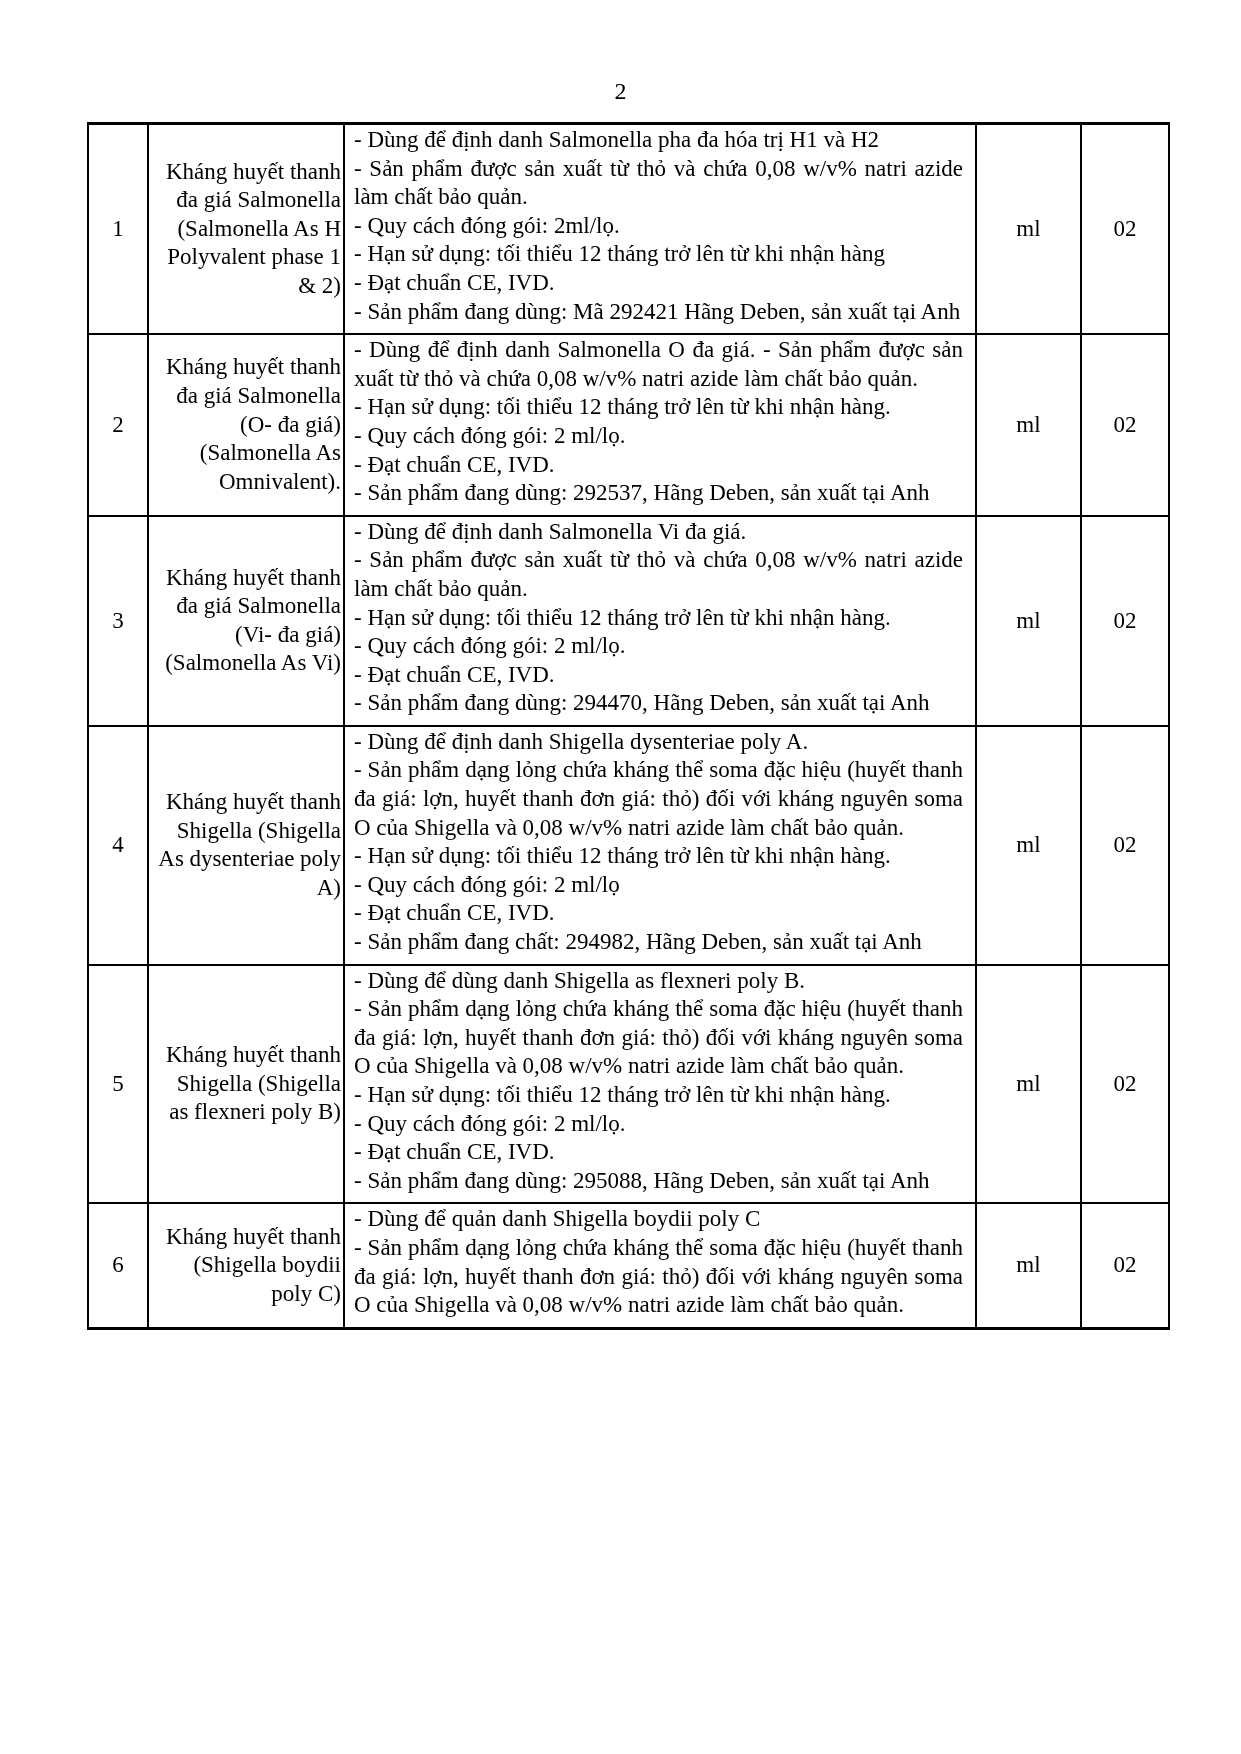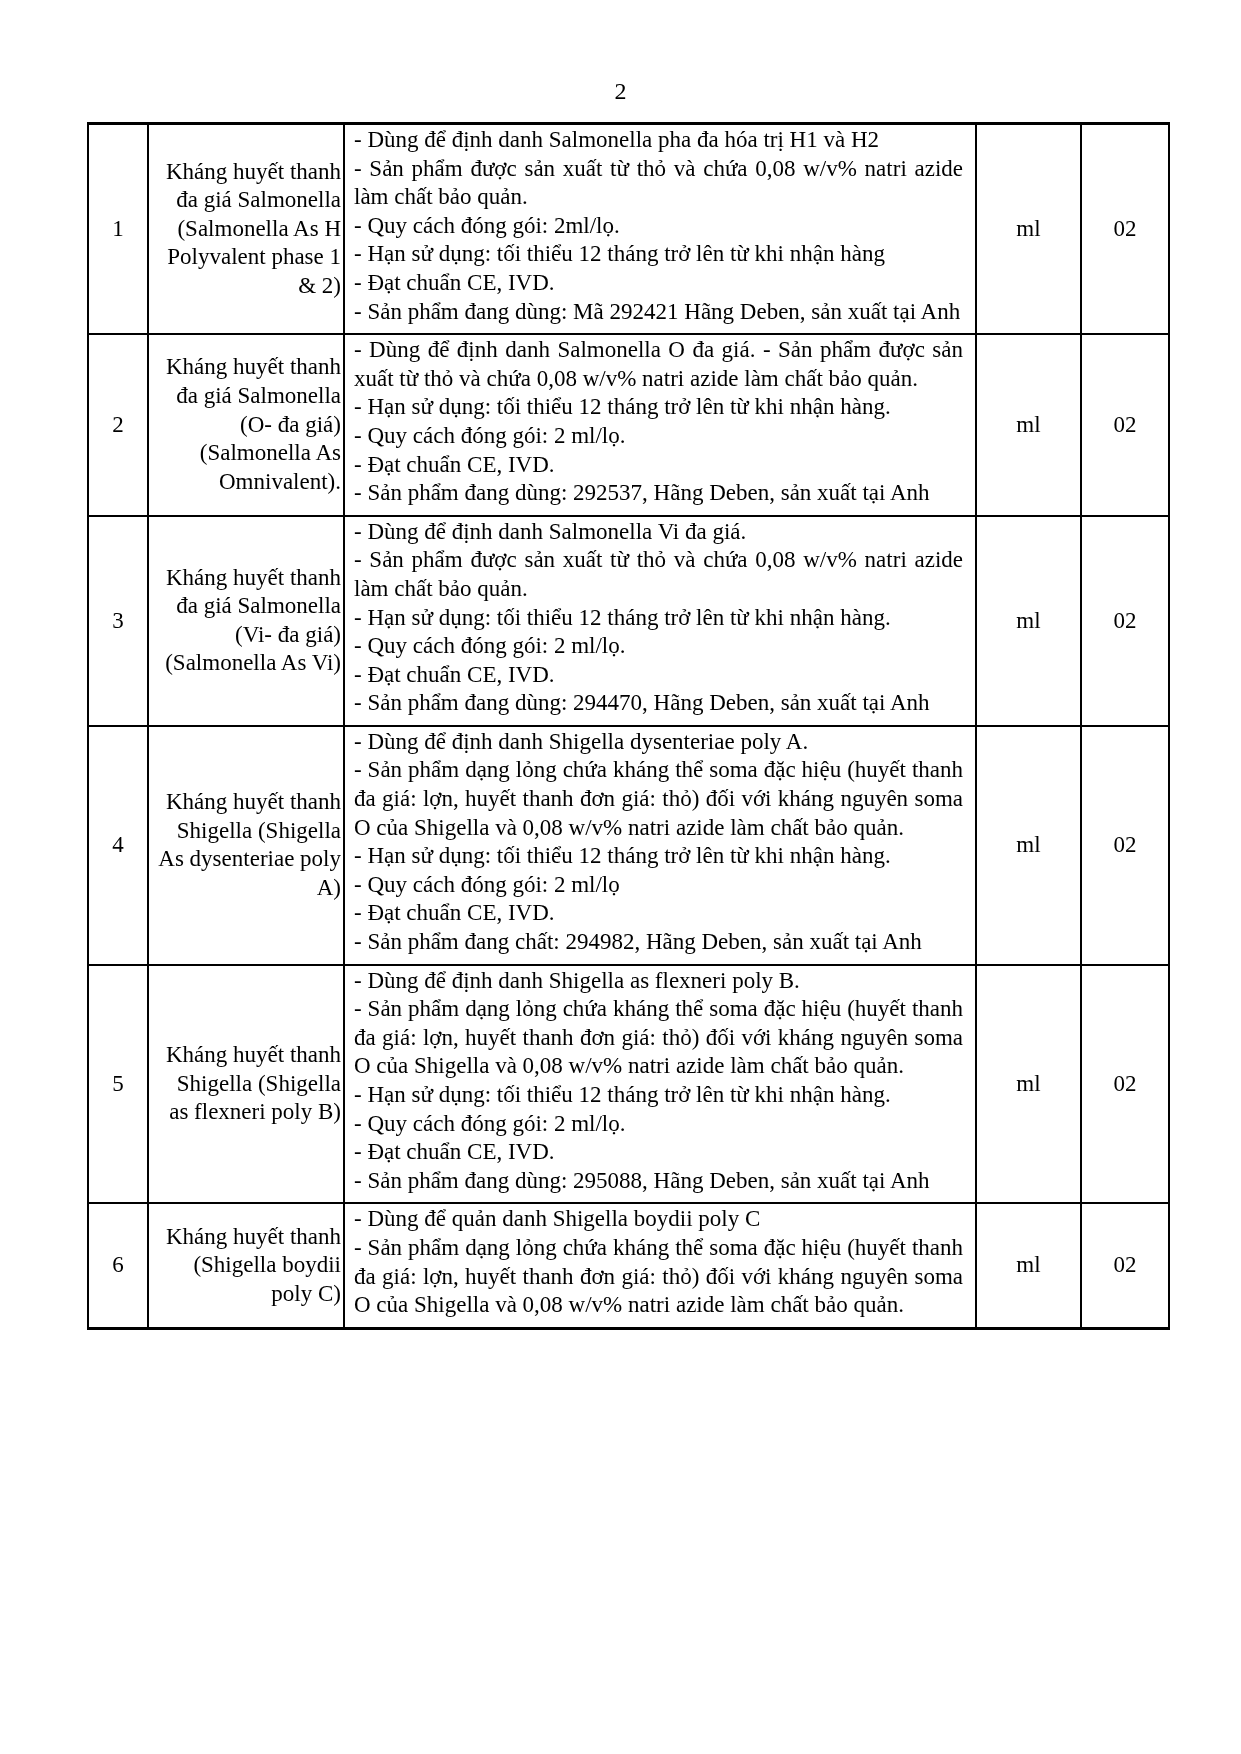--- a/index.html
+++ b/index.html
@@ -139,21 +139,21 @@
       <div class="spec">- Sản phẩm đang chất: 294982, Hãng Deben, sản xuất tại Anh</div>
     </td>
     <td class="c-unit">ml</td>
     <td class="c-qty">02</td>
   </tr>
 
   <tr>
     <td class="c-tt">5</td>
     <td class="c-name">Kháng huyết thanh Shigella (Shigella as flexneri poly B)</td>
     <td class="c-specs">
-      <div class="spec">- Dùng để định danh Shigella as flexneri poly B.</div>
+      <div class="spec">- Dùng để dùng danh Shigella as flexneri poly B.</div>
       <div class="spec">- Sản phẩm dạng lỏng chứa kháng thể soma đặc hiệu (huyết thanh đa giá: lợn, huyết thanh đơn giá: thỏ) đối với kháng nguyên soma O của Shigella và 0,08 w/v% natri azide làm chất bảo quản.</div>
       <div class="spec">- Hạn sử dụng: tối thiểu 12 tháng trở lên từ khi nhận hàng.</div>
       <div class="spec">- Quy cách đóng gói: 2 ml/lọ.</div>
       <div class="spec">- Đạt chuẩn CE, IVD.</div>
       <div class="spec">- Sản phẩm đang dùng: 295088, Hãng Deben, sản xuất tại Anh</div>
     </td>
     <td class="c-unit">ml</td>
     <td class="c-qty">02</td>
   </tr>
 

